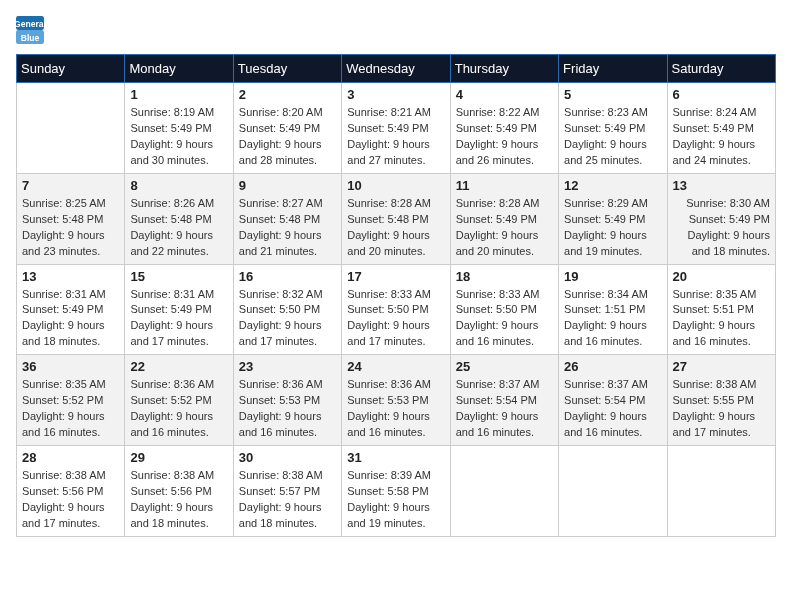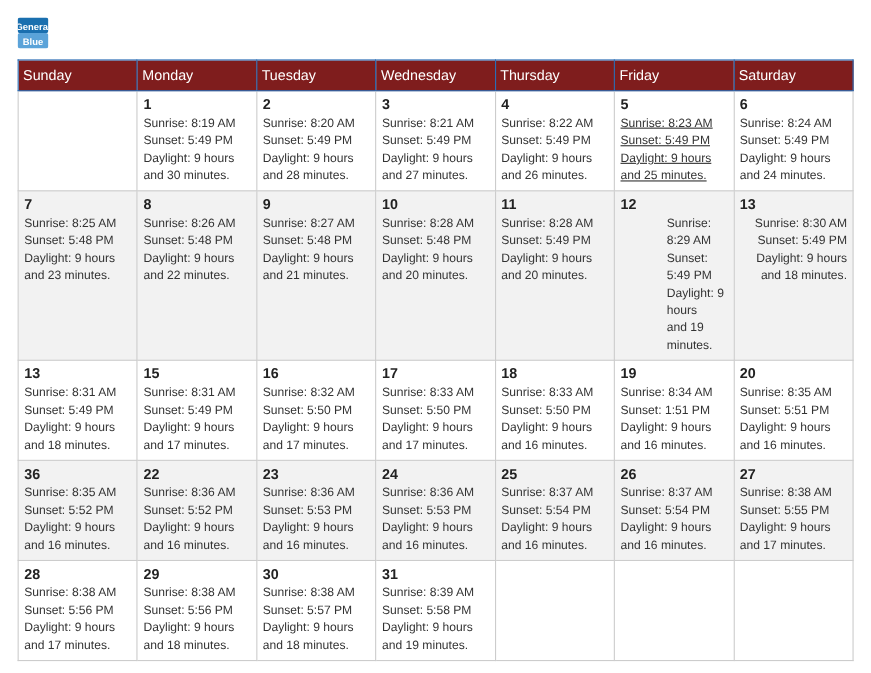--- a/index.html
+++ b/index.html
@@ -36,21 +36,21 @@
     .location-title {
       font-size: 16px;
       color: #555;
     }
     .calendar-table {
       width: 100%;
       border-collapse: collapse;
       font-size: 11px;
     }
     .calendar-table th {
-      background-color: #7f1d1d;
+      background-color: #0f172a;
       color: #fff;
       padding: 6px 4px;
       text-align: left;
       font-size: 13px;
       font-weight: normal;
       border: 1px solid #2a6db5;
     }
     .calendar-table td {
       border: 1px solid #ccc;
       vertical-align: top;
@@ -136,21 +136,21 @@
         </td>
         <td>
           <div class="day-number">4</div>
           <div class="day-info" style="white-space: pre-line;">Sunrise: 8:22 AM
 Sunset: 5:49 PM
 Daylight: 9 hours
 and 26 minutes.</div>
         </td>
         <td>
           <div class="day-number">5</div>
-          <div class="day-info" style="white-space: pre-line; text-decoration: underline;">Sunrise: 8:23 AM
+          <div class="day-info" style="white-space: pre-line;">Sunrise: 8:23 AM
 Sunset: 5:49 PM
 Daylight: 9 hours
 and 25 minutes.</div>
         </td>
         <td>
           <div class="day-number">6</div>
           <div class="day-info" style="white-space: pre-line;">Sunrise: 8:24 AM
 Sunset: 5:49 PM
 Daylight: 9 hours
 and 24 minutes.</div>
@@ -187,21 +187,21 @@
         </td>
         <td>
           <div class="day-number">11</div>
           <div class="day-info" style="white-space: pre-line;">Sunrise: 8:28 AM
 Sunset: 5:49 PM
 Daylight: 9 hours
 and 20 minutes.</div>
         </td>
         <td>
           <div class="day-number">12</div>
-          <div class="day-info" style="white-space: pre-line; margin-left: 42px;">Sunrise: 8:29 AM
+          <div class="day-info" style="white-space: pre-line;">Sunrise: 8:29 AM
 Sunset: 5:49 PM
 Daylight: 9 hours
 and 19 minutes.</div>
         </td>
         <td>
           <div class="day-number">13</div>
           <div class="day-info" style="white-space: pre-line; text-align: right;">Sunrise: 8:30 AM
 Sunset: 5:49 PM
 Daylight: 9 hours
 and 18 minutes.</div>

